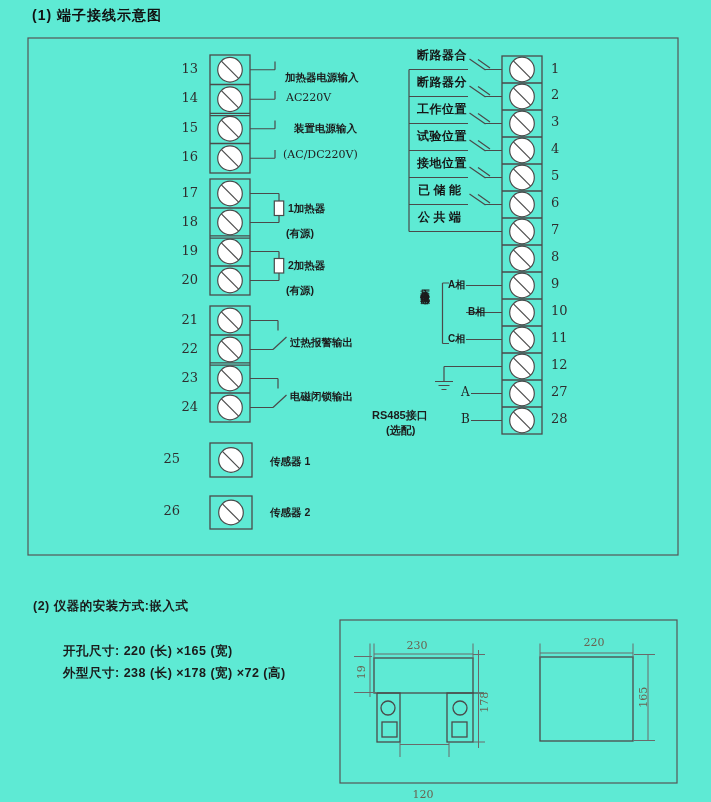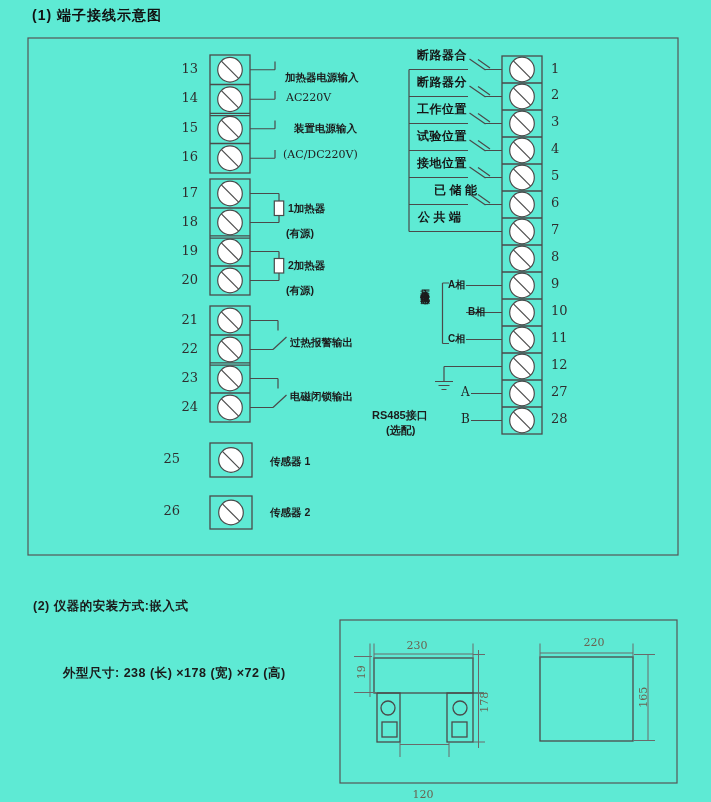--- a/index.html
+++ b/index.html
@@ -122,20 +122,21 @@
     <g fill="none" stroke="#4a4a4a" stroke-width="1.3">
       <rect x="540" y="657" width="93" height="84"></rect>
     </g>
     <g fill="none" stroke="#6a6a6a" stroke-width="1">
       <path d="M540 653H633 M540 643.5V659 M633 643.5V659 M648 654.5V740.5 M634 654.5H655 M634 740.5H655"></path>
     </g>
   </svg>
 
   <div class="t title" style="left:32px;top:7px;">(1) 端子接线示意图</div>
   <div class="t note" style="left:33px;top:599px;">(2) 仪器的安装方式:嵌入式</div>
+  <div class="t note" style="left:63px;top:644px;">开孔尺寸: 220 (长) ×165 (宽)</div>
   <div class="t note" style="left:63px;top:666px;">外型尺寸: 238 (长) ×178 (宽) ×72 (高)</div>
 
   <div class="t num numR" style="left:170px;top:62px;">13</div>
   <div class="t num numR" style="left:170px;top:91px;">14</div>
   <div class="t num numR" style="left:170px;top:121px;">15</div>
   <div class="t num numR" style="left:170px;top:150px;">16</div>
   <div class="t num numR" style="left:170px;top:186px;">17</div>
   <div class="t num numR" style="left:170px;top:215px;">18</div>
   <div class="t num numR" style="left:170px;top:244px;">19</div>
   <div class="t num numR" style="left:170px;top:273px;">20</div>
@@ -157,21 +158,21 @@
   <div class="t lbl" style="left:290px;top:336px;">过热报警输出</div>
   <div class="t lbl" style="left:290px;top:390px;">电磁闭锁输出</div>
   <div class="t lbl" style="left:270px;top:455px;">传感器 1</div>
   <div class="t lbl" style="left:270px;top:506px;">传感器 2</div>
 
   <div class="t sw" style="left:417px;top:49px;">断路器合</div>
   <div class="t sw" style="left:417px;top:76px;">断路器分</div>
   <div class="t sw" style="left:417px;top:103px;">工作位置</div>
   <div class="t sw" style="left:417px;top:130px;">试验位置</div>
   <div class="t sw" style="left:417px;top:157px;">接地位置</div>
-  <div class="t sw sp3" style="left:434px;top:184px;">已储能</div>
+  <div class="t sw sp3" style="left:418px;top:184px;">已储能</div>
   <div class="t sw sp3" style="left:418px;top:211px;">公共端</div>
 
   <div class="t vert" style="left:419px;top:281px;">高压带电传感器</div>
   <div class="t ph" style="left:448px;top:279px;">A相</div>
   <div class="t ph" style="left:448px;top:306px;padding-left:20px;">B相</div>
   <div class="t ph" style="left:448px;top:333px;">C相</div>
 
   <div class="t lat" style="left:461px;top:386px;font-size:12px;">A</div>
   <div class="t lat" style="left:461px;top:413px;font-size:12px;">B</div>
   <div class="t lbl" style="left:372px;top:409px;font-size:11px;">RS485接口</div>

